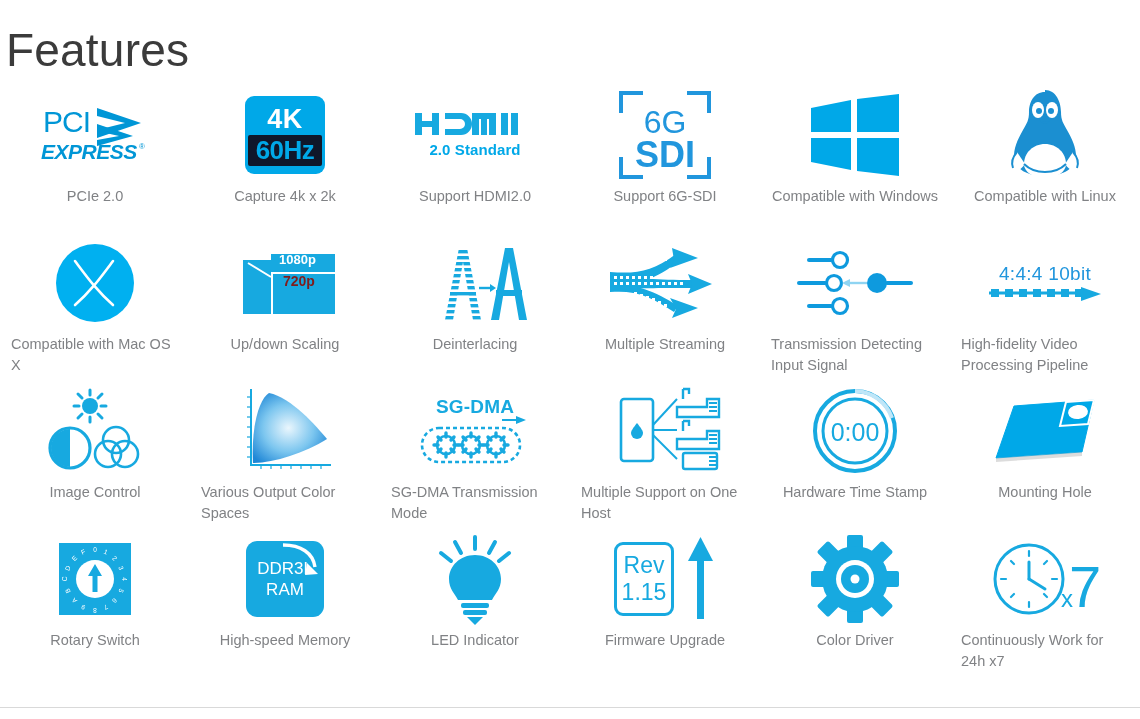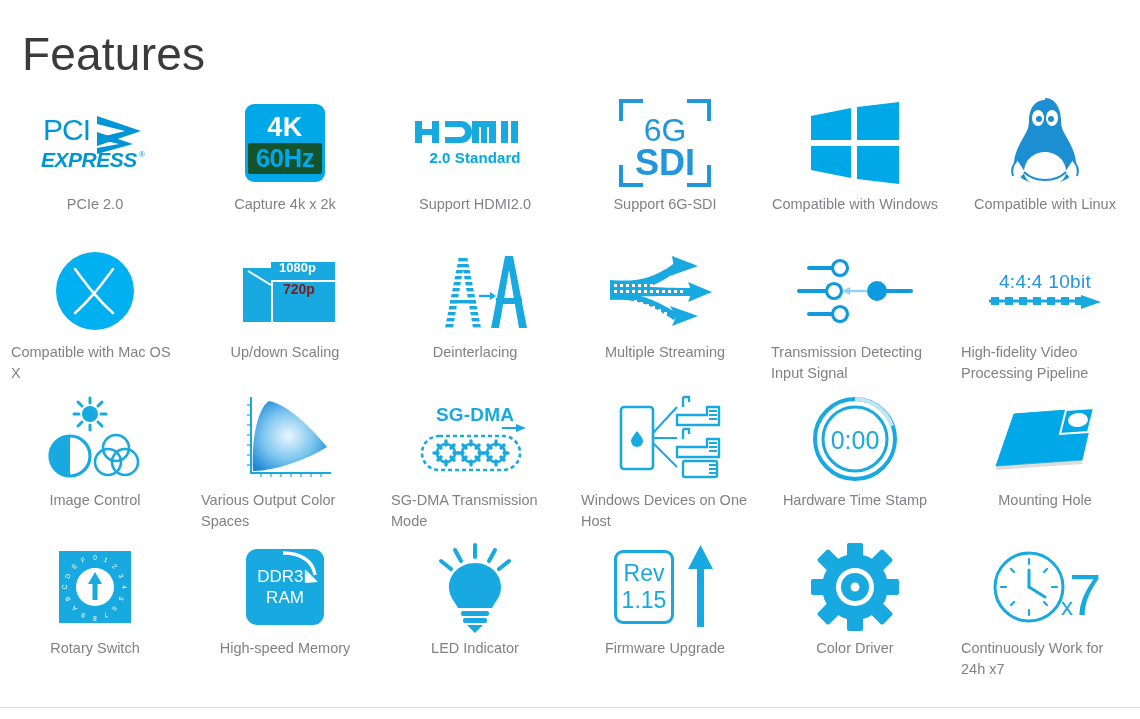--- a/index.html
+++ b/index.html
@@ -14,22 +14,22 @@
     font-family: "Liberation Sans", "DejaVu Sans", sans-serif;
     color: #808285;
     overflow: hidden;
     position: relative;
   }
   #page-title {
     font-size: 46px;
     font-weight: 300;
     color: #3b3b3b;
     letter-spacing: 0.2px;
-    margin: 16px;
-    padding: 12px 0 0 6px;
+    margin: 0;
+    padding: 24px 0 0 6px;
     line-height: 1.15;
     font-family: "Liberation Sans", "DejaVu Sans", sans-serif;
   }
   #features-grid {
     display: grid;
     grid-template-columns: repeat(6, 190px);
     grid-template-rows: 148px 148px 148px 148px;
     width: 1140px;
     margin-top: 12px;
   }
@@ -75,21 +75,21 @@
     display: flex; flex-direction: column;
     align-items: center; justify-content: center;
     box-sizing: border-box;
     padding: 3px;
   }
   .sq4k .t1 {
     color: #ffffff; font-size: 27px; font-weight: 700;
     line-height: 32px; letter-spacing: 0.5px;
   }
   .sq4k .t2 {
-    background: #14532d; color: #00a8e8;
+    background: #0f172a; color: #00a8e8;
     font-size: 26px; font-weight: 700; line-height: 31px;
     width: 74px; text-align: center; border-radius: 2px;
     letter-spacing: -0.5px;
   }
   .hdmi-wrap { text-align: center; }
   .hdmi-sub {
     color: #00a8e8; font-size: 15px; font-weight: 700;
     margin-top: 4px; letter-spacing: 0.1px;
   }
   .macos-circle {
@@ -563,21 +563,21 @@
         <g fill="none" stroke="#17a9e0" stroke-width="2.4">
           <rect x="78" y="68" width="34" height="16" rx="2"></rect>
         </g>
         <g fill="#17a9e0">
             <rect x="104" y="71" width="7" height="2"></rect>
             <rect x="104" y="75" width="7" height="2"></rect>
             <rect x="104" y="79" width="7" height="2"></rect>
           </g>
       </svg>
     </div>
-    <div class="feature-label">Windows Devices on One Host</div>
+    <div class="feature-label">Multiple Support on One Host</div>
   </div>
 
   <div class="feature-cell">
     <div class="feature-icon">
       <svg width="90" height="90" viewBox="0 0 90 90">
         <circle cx="45" cy="45" r="40" fill="none" stroke="#17a9e0" stroke-width="4"></circle>
         <path d="M45 5 A40 40 0 0 1 82 32" fill="none" stroke="#bfe6f8" stroke-width="4"></path>
         <circle cx="45" cy="45" r="32" fill="none" stroke="#17a9e0" stroke-width="3"></circle>
         <text x="45" y="55" text-anchor="middle" font-family="'Liberation Sans',sans-serif" font-size="25" fill="#17a9e0">0:00</text>
       </svg>

